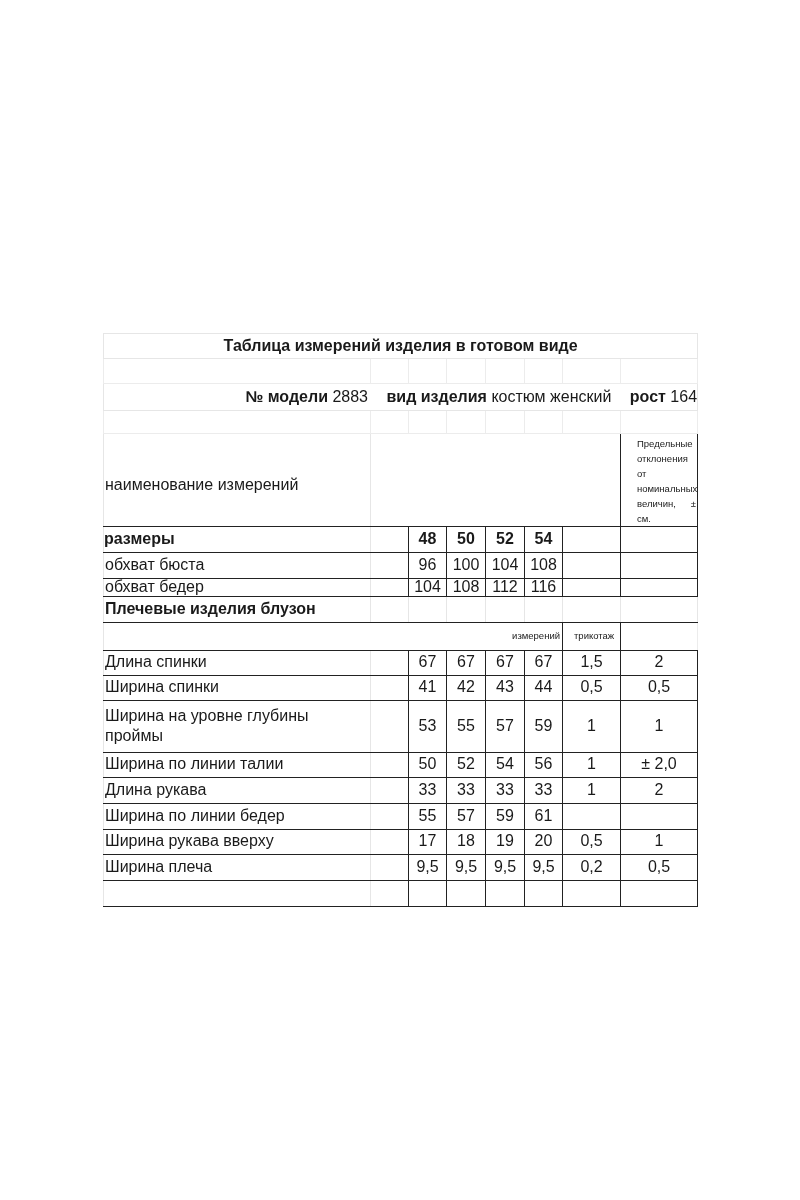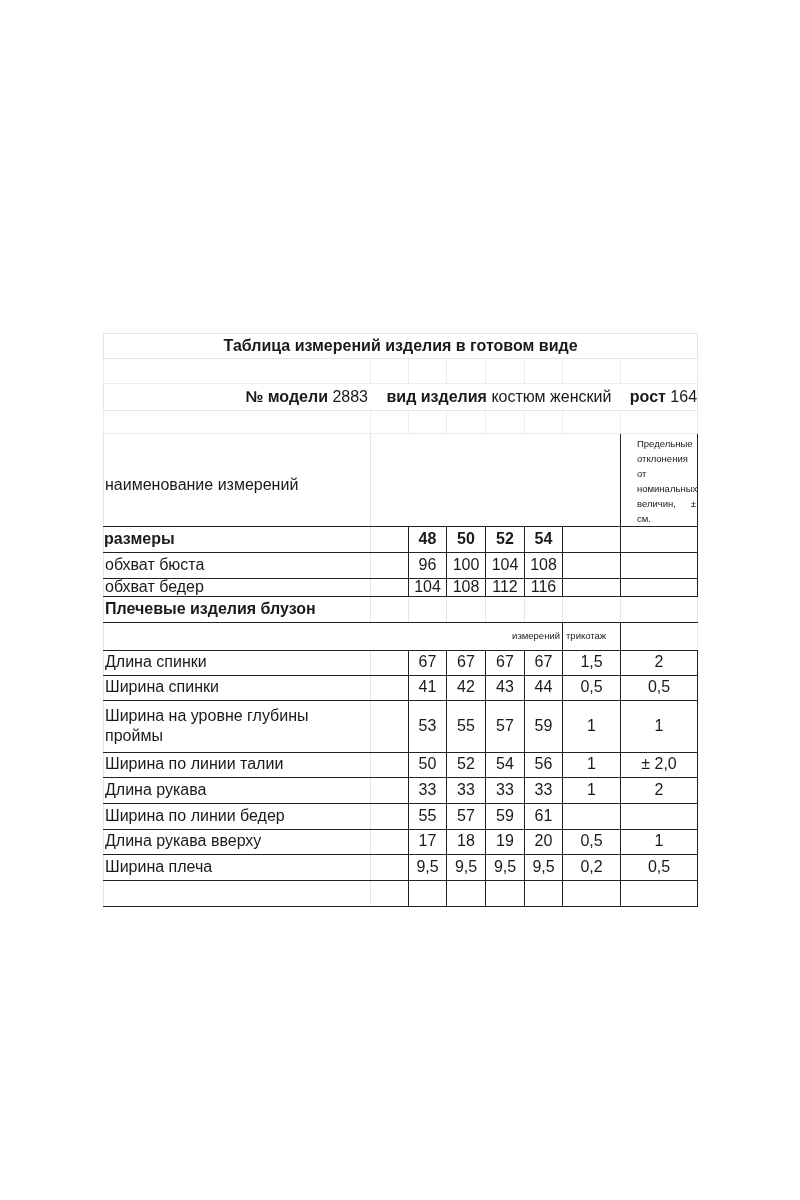--- a/index.html
+++ b/index.html
@@ -123,21 +123,21 @@
           <td class="dk-b"></td>
           <td class="dk-b"></td>
           <td class="dk-b"></td>
     <td class="dk-b"></td>
           <td class="dk-b"></td>
           <td class="dk-b"></td>
   </tr>
 
   <tr style="height:28px">
     <td colspan="6" class="r small dk-b dk-r" style="padding-right:2px">измерений</td>
-    <td class="small dk-b dk-r" style="padding-left:3px">трикотаж</td>
+    <td class="small dk-b dk-r" style="padding-left:11px">трикотаж</td>
     <td class="dk-b" style="border-right-color:#ececec"></td>
   </tr>
 
   <tr style="height:25px">
     <td class="l dk-b">Длина спинки</td>
     <td class="dk-l dk-r dk-b"></td>
     <td class="num dk-r dk-b">67</td>
     <td class="num dk-r dk-b">67</td>
     <td class="num dk-r dk-b">67</td>
     <td class="num dk-r dk-b">67</td>
@@ -188,21 +188,21 @@
     <td class="l dk-b">Ширина по линии бедер</td>
     <td class="dk-l dk-r dk-b"></td>
     <td class="num dk-r dk-b">55</td>
     <td class="num dk-r dk-b">57</td>
     <td class="num dk-r dk-b">59</td>
     <td class="num dk-r dk-b">61</td>
     <td class="num dk-r dk-b"></td>
     <td class="num dk-r dk-b"></td>
   </tr>
   <tr style="height:25px">
-    <td class="l dk-b">Длина рукава вверху</td>
+    <td class="l dk-b">Ширина рукава вверху</td>
     <td class="dk-l dk-r dk-b"></td>
     <td class="num dk-r dk-b">17</td>
     <td class="num dk-r dk-b">18</td>
     <td class="num dk-r dk-b">19</td>
     <td class="num dk-r dk-b">20</td>
     <td class="num dk-r dk-b">0,5</td>
     <td class="num dk-r dk-b">1</td>
   </tr>
   <tr style="height:26px">
     <td class="l dk-b">Ширина плеча</td>

